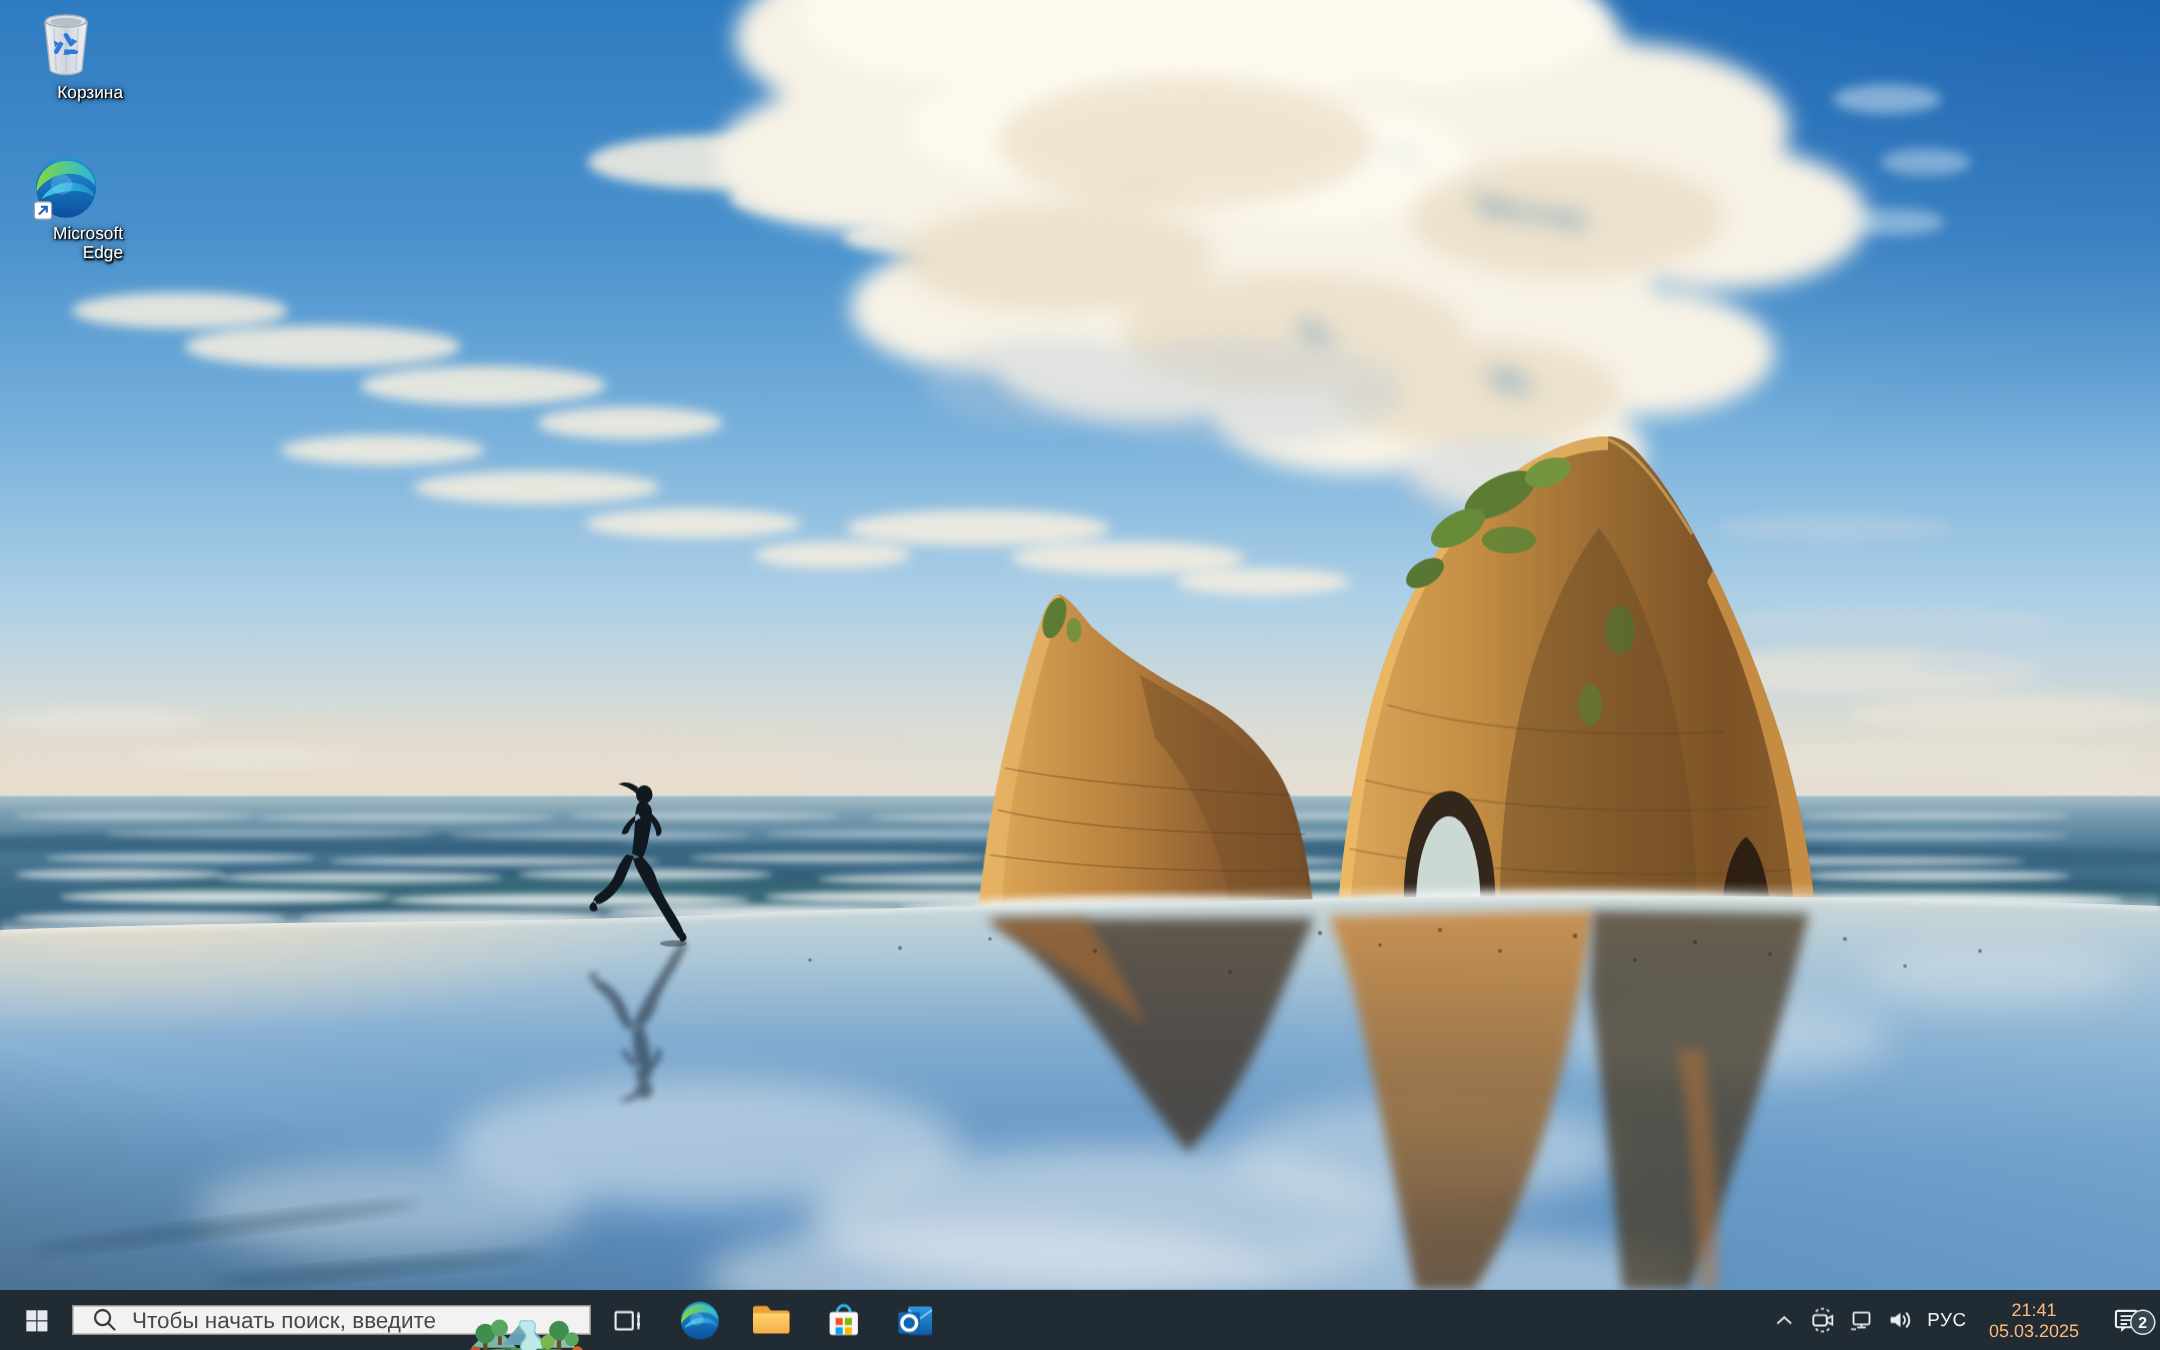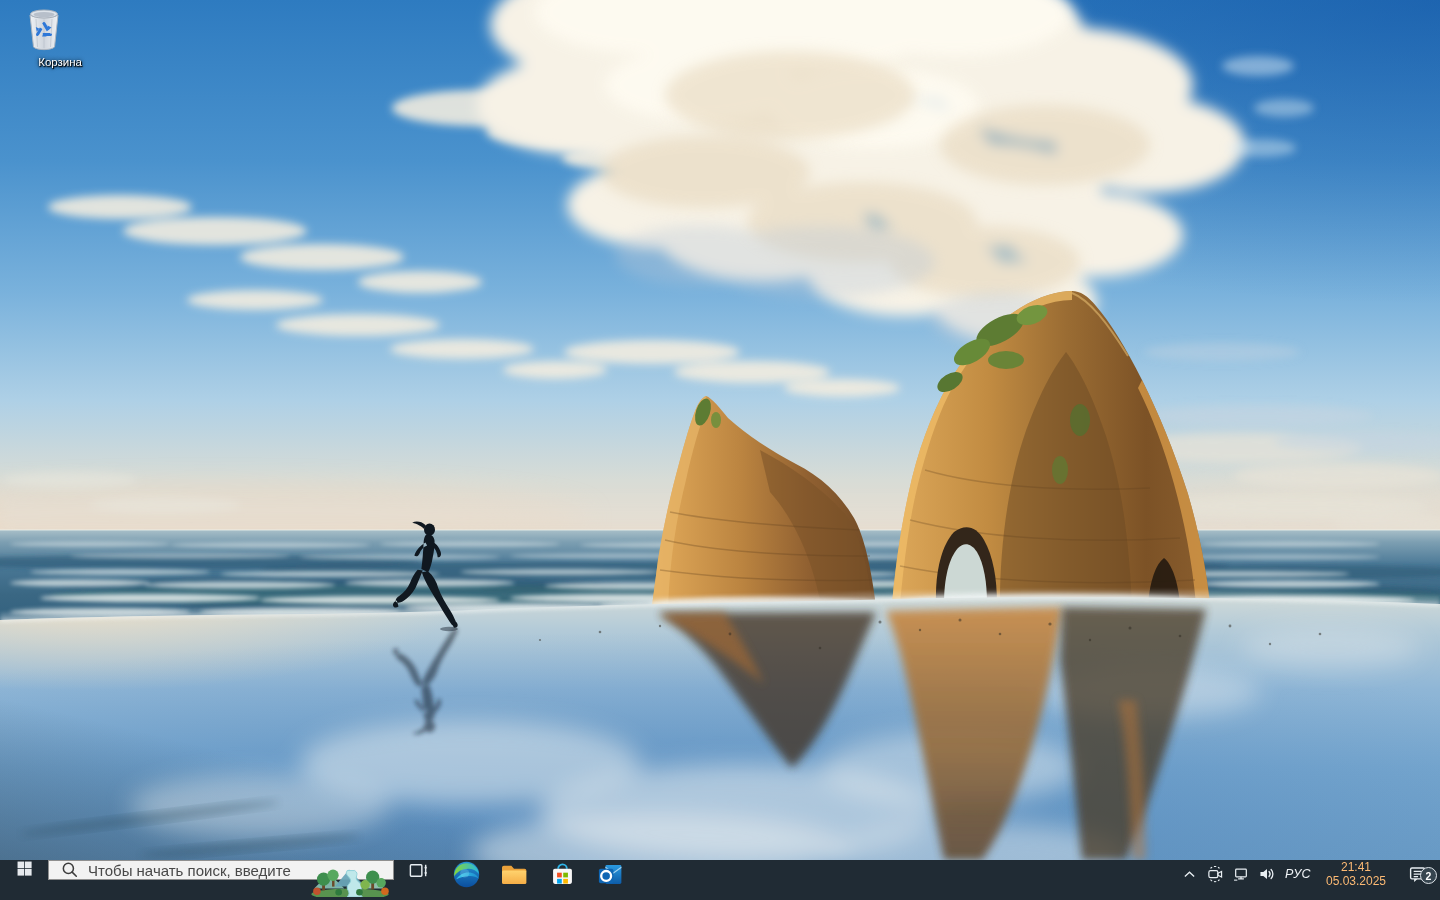--- a/index.html
+++ b/index.html
@@ -8,33 +8,33 @@
   .desktop{position:absolute;left:0;top:0;width:1440px;height:860px;}
   .wallpaper{position:absolute;inset:0;width:100%;height:100%;display:block;}
   .desktop-icon{position:absolute;width:76px;text-align:right;cursor:default;}
   .di-recycle{left:6px;top:6px;}
   .di-edge{left:6px;top:102px;}
   .di-img{display:block;margin:0 auto;}
   .icon-label{margin-top:2px;font-size:11.5px;line-height:13px;color:#fff;
     text-shadow:0 1px 2px rgba(0,0,0,.95),0 0 4px rgba(0,0,0,.8),1px 1px 1px #000;}
   
   .taskbar{position:absolute;left:0;top:860px;width:1440px;height:40px;
-    background:#202b34;display:flex;align-items:flex-start;z-index:5;}
+    background:#202b34;display:flex;align-items:center;z-index:5;}
   .tb-btn{background:transparent;border:none;padding:0;margin:0;width:48px;
     display:flex;align-items:center;justify-content:center;color:#e8eef2;}
   .start-btn{width:48px;}
   .searchbox{position:relative;width:346px;background:#f2f2f2;border:1px solid #8f8f8f;
     box-sizing:border-box;display:flex;align-items:center;padding-left:12px;gap:9px;}
   .search-placeholder{font-size:15px;color:#484848;white-space:nowrap;}
   .search-art{position:absolute;right:1px;top:2px;}
   .tray{margin-left:auto;display:flex;align-items:stretch;}
   .tray-btn{background:transparent;border:none;padding:0;margin:0;
     display:flex;align-items:center;justify-content:center;color:#e8eef2;}
   .w26{width:26px}.w36{width:36px}.w44{width:44px;position:relative;}
-  .lang{font-size:12.5px;letter-spacing:.4px;color:#eef2f5;font-style:italic;}
+  .lang{font-size:12.5px;letter-spacing:.4px;color:#eef2f5;}
   .clock{width:80px;display:flex;flex-direction:column;align-items:center;
     justify-content:center;color:#fdba74;font-size:12px;line-height:14px;}
   .badge{position:absolute;right:3px;bottom:4px;width:17px;height:17px;border-radius:50%;
     background:#37454f;border:1.5px solid #dfe5ea;box-sizing:border-box;color:#fff;
     font-size:10.5px;font-weight:bold;display:flex;align-items:center;justify-content:center;}
   svg{display:block;}
 </style>
 </head>
 <body>
 
@@ -410,20 +410,33 @@
             <path d="M30,13 L28.5,41"></path>
           </g>
         <path d="M22,17.5 L28.5,28.5 L15.5,28.5 Z" fill="none" stroke="#2e78d8" stroke-width="3" stroke-linejoin="round" stroke-dasharray="8 4.5"></path>
         <polygon points="25.5,19.5 29.5,21.5 26.5,24" fill="#2e78d8"></polygon>
         <polygon points="24.5,30.5 20,30.5 22.5,26.8" fill="#2e78d8"></polygon>
         <polygon points="14.8,25.5 13.8,21 17.5,22.8" fill="#2e78d8"></polygon>
       </svg>
       <div class="icon-label">Корзина</div>
     </div>
 
+    <div class="desktop-icon di-edge">
+      <svg class="di-img" width="46" height="46" viewBox="0 0 48 48">
+        <use href="#edgeLogoG"></use>
+        <g transform="translate(2,34)">
+          <rect x="0" y="0" width="12" height="12" rx="2" fill="#fff" stroke="#9aa2ac" stroke-width=".8"></rect>
+          <path d="M3.2,8.8 L8.4,3.6 M4.6,3.4 h4 v4" stroke="#1a5fb8" stroke-width="1.5" fill="none"></path>
+        </g>
+      </svg>
+      <div class="icon-label">
+        <div>Microsoft</div>
+        <div>Edge</div>
+      </div>
+    </div>
   </div>
 
   <div class="taskbar">
     <button class="tb-btn start-btn">
       <svg width="17" height="17" viewBox="0 0 22 22" fill="#e6eaee">
         <rect x="2" y="2" width="8.6" height="8.6"></rect>
           <rect x="11.6" y="2" width="8.6" height="8.6"></rect>
         <rect x="2" y="11.6" width="8.6" height="8.6"></rect>
           <rect x="11.6" y="11.6" width="8.6" height="8.6"></rect>
       </svg>

